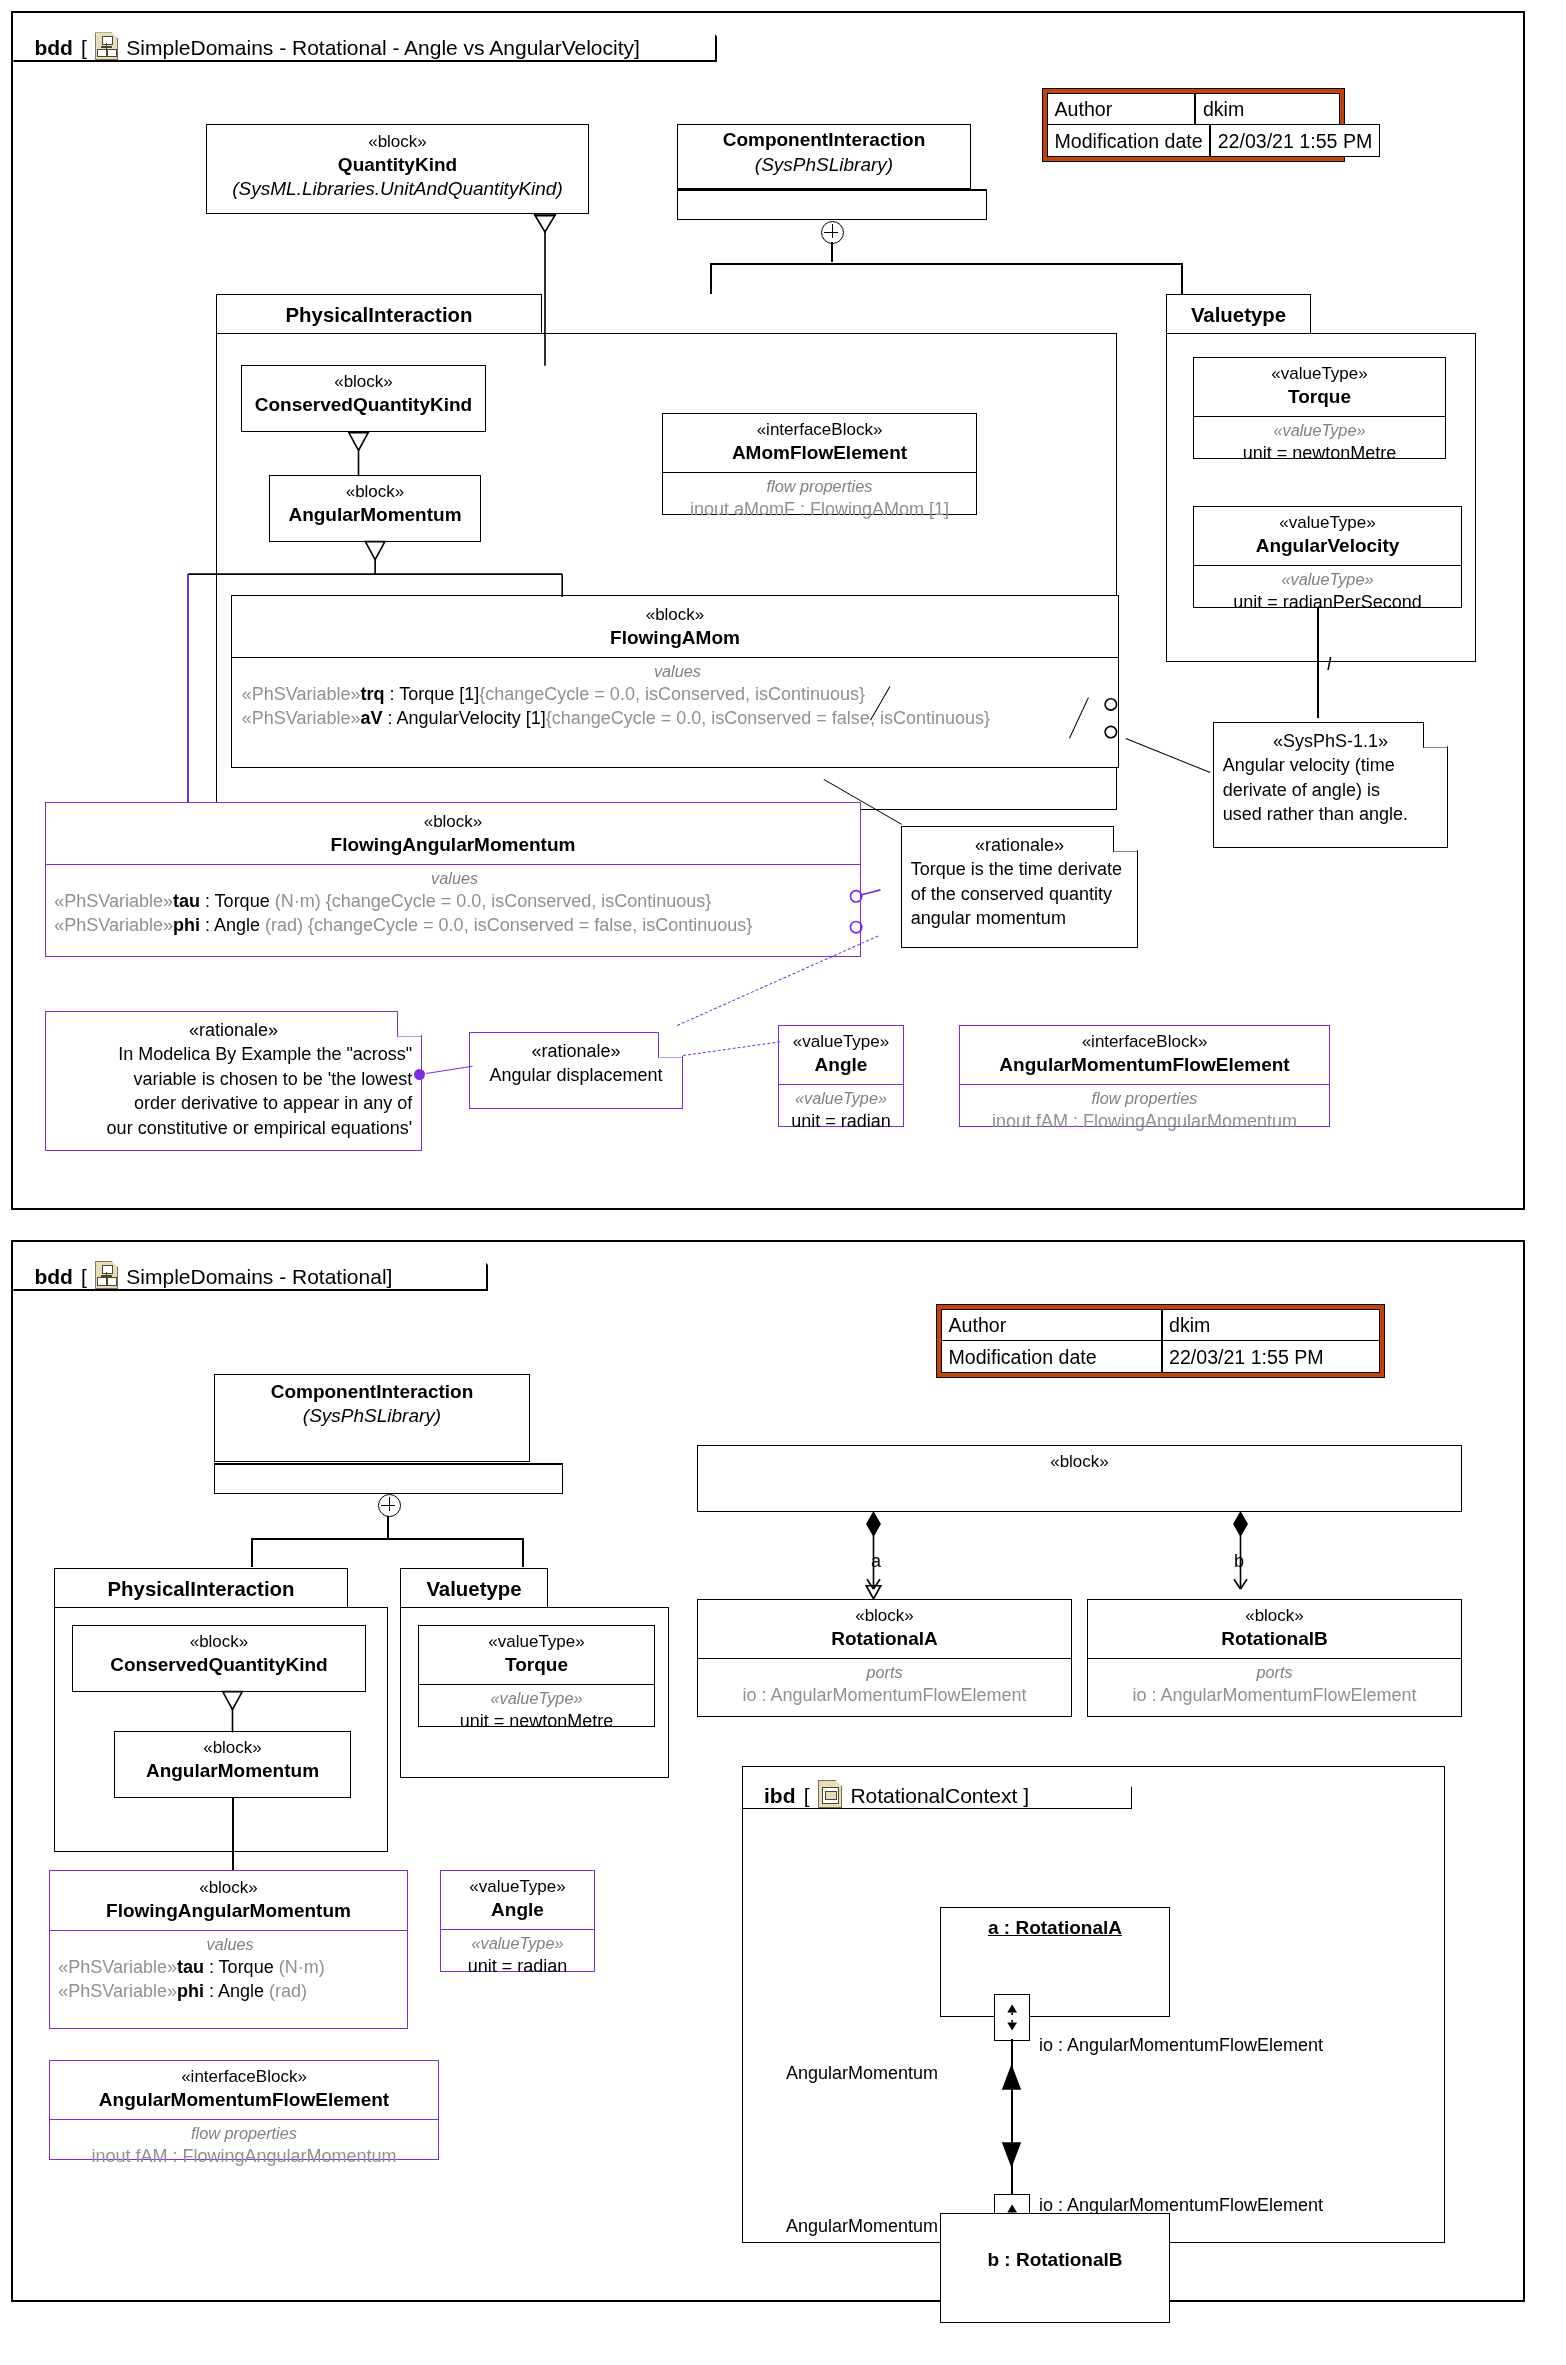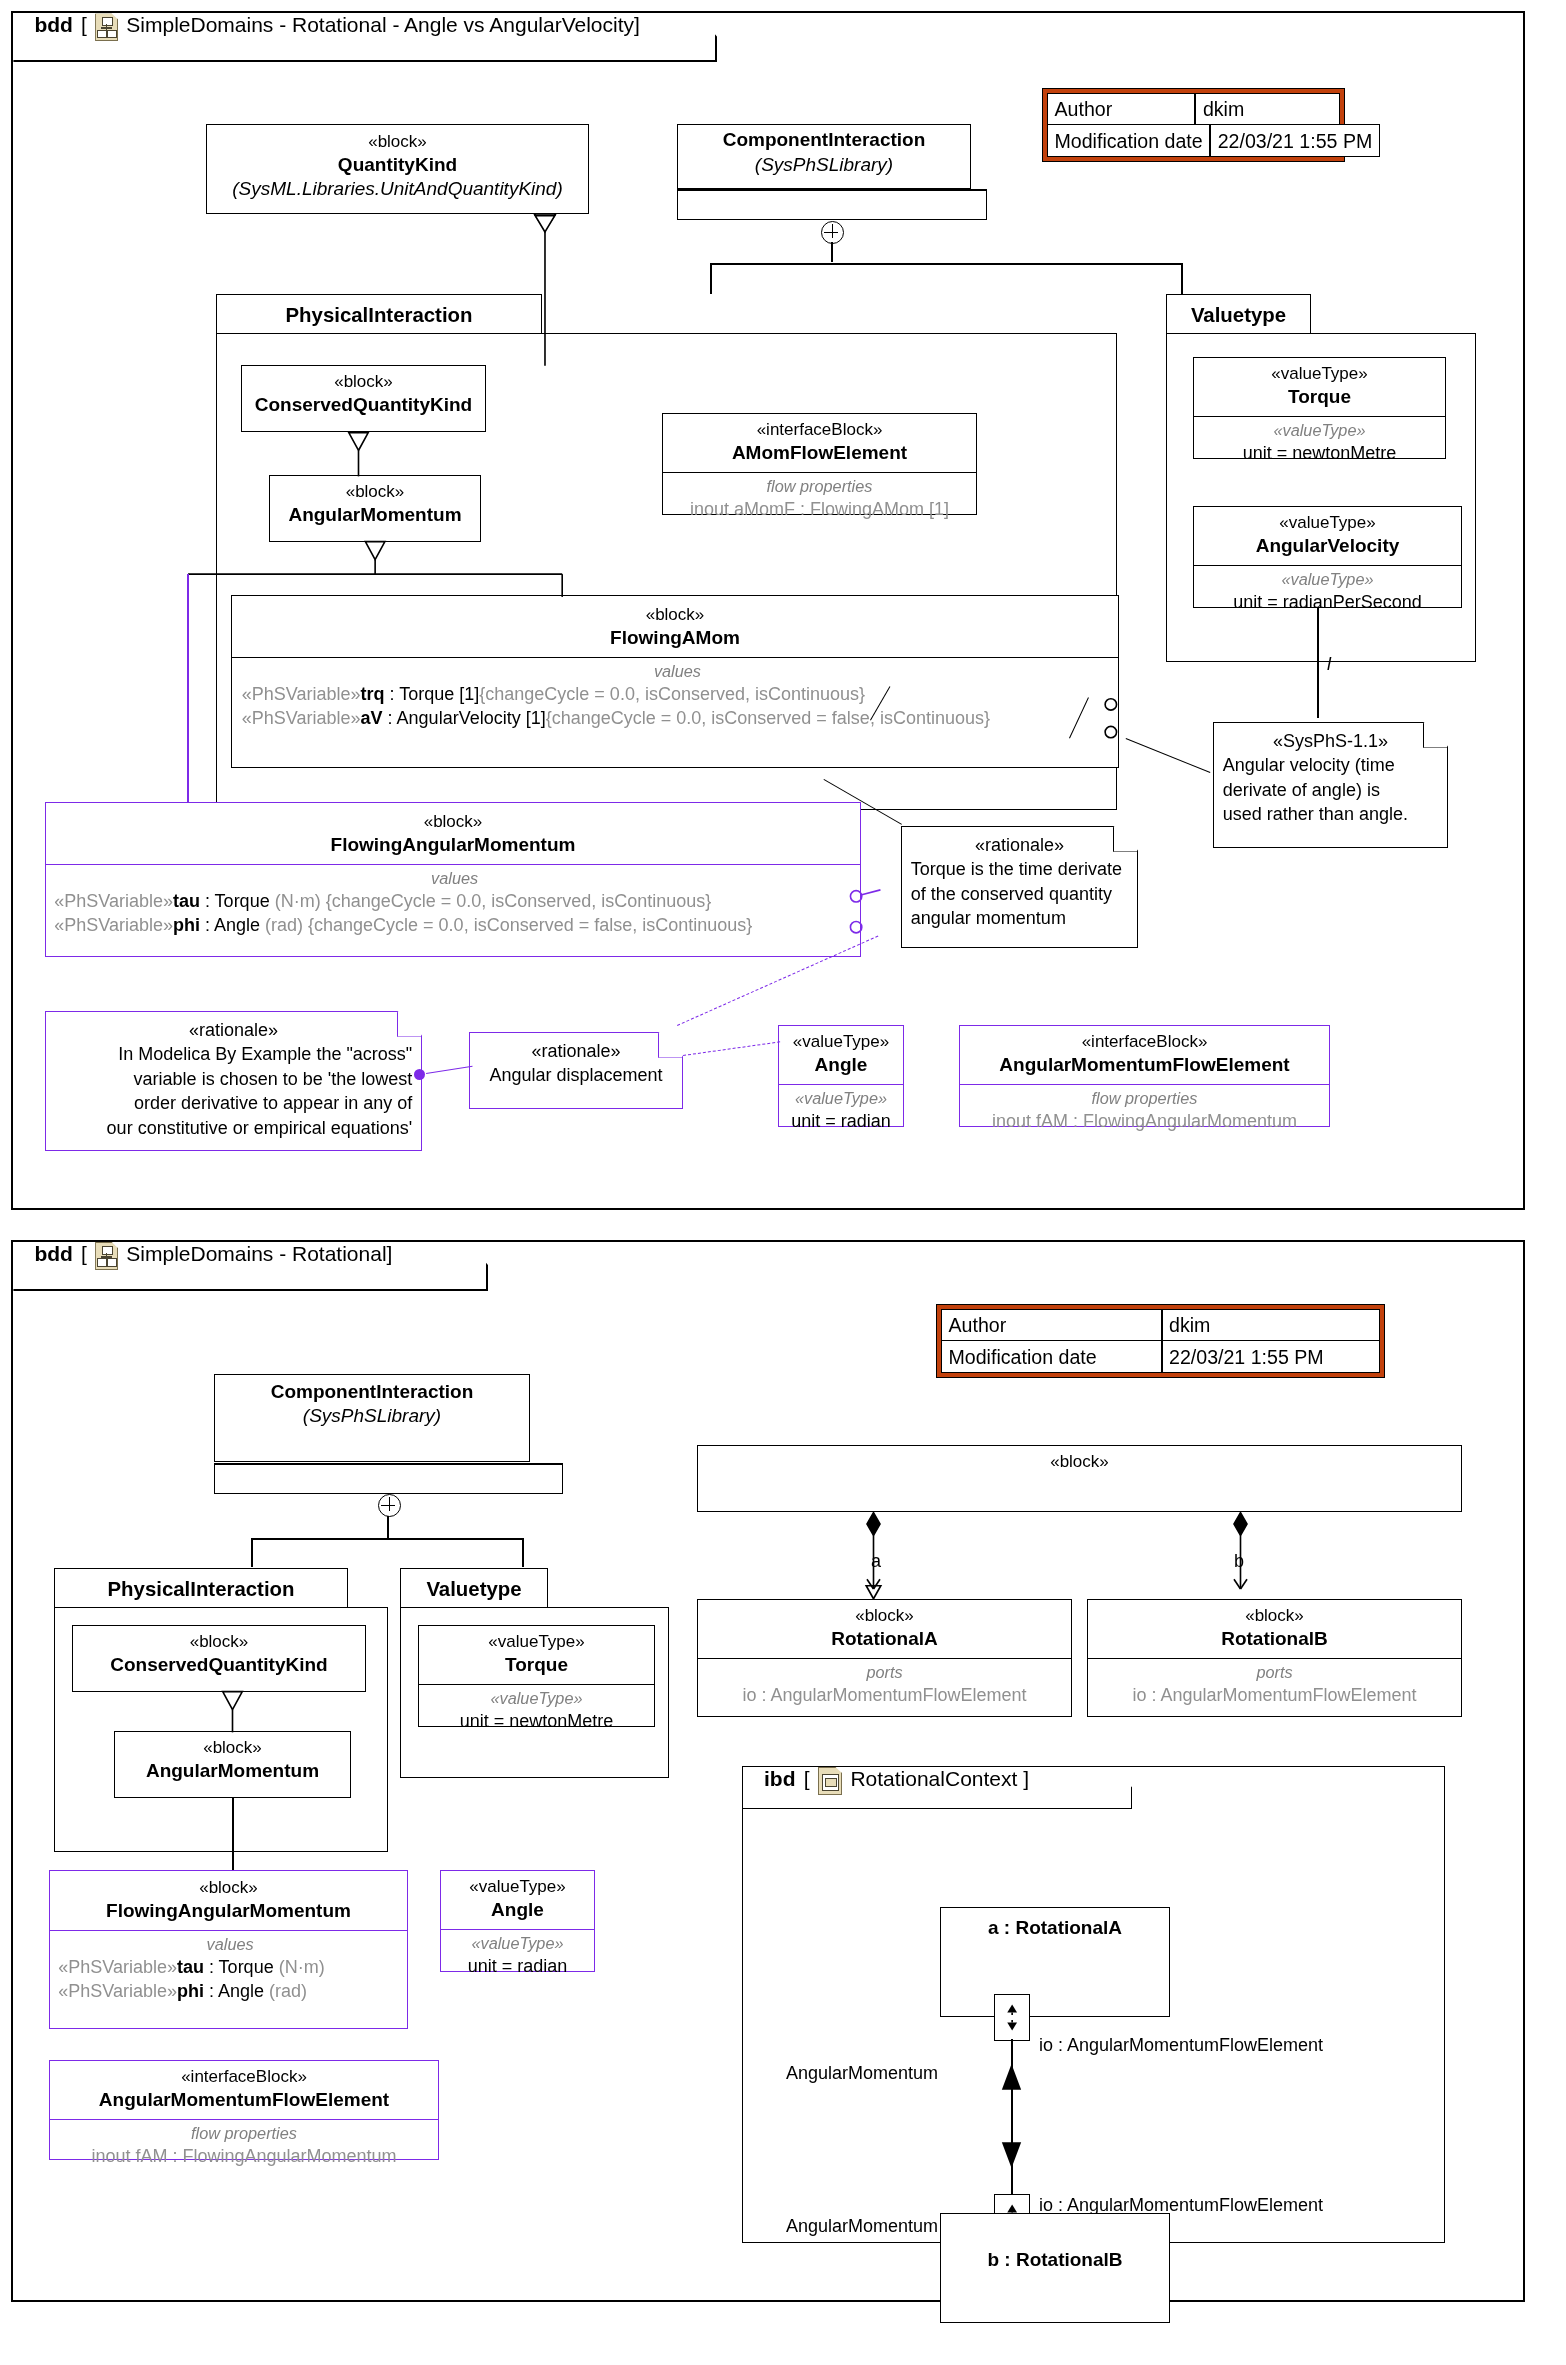--- a/index.html
+++ b/index.html
@@ -7,21 +7,21 @@
   #page{position:relative;width:1566px;height:2366px;background:#fff;overflow:hidden;}
 
   
   .abs{position:absolute;box-sizing:border-box;}
 
   
   .frame{border:2.4px solid #000;background:#fff;}
   .frame-tab{
     position:absolute;left:0;top:0;height:47px;
     border:2.4px solid #000;border-left:none;border-top:none;
-    background:#fff;display:flex;align-items:flex-start;gap:8.2px;
+    background:#fff;display:flex;align-items:flex-end;gap:8.2px;
     padding:0 28px 0 21px;
     -webkit-clip-path:polygon(0 0,calc(100% - 21px) 0,100% 48%,100% 100%,0 100%);
     clip-path:polygon(0 0,calc(100% - 21px) 0,100% 48%,100% 100%,0 100%);
     white-space:nowrap;
   }
   .frame-kind{font-weight:bold;font-size:21px;}
   .frame-title{font-size:21px;}
   .frame-brk{font-size:21px;}
 
   
@@ -546,21 +546,21 @@
     <span class="ibd-ico">
       <span class="pg"></span>
           <span class="ob"></span>
           <span class="ib"></span>
     </span>
     <span class="frame-title">RotationalContext ]</span>
   </div>
 </div>
 
 <div class="abs blk" style="left:940px;top:1907px;width:230px;height:110px;">
-  <div class="blk-hdr" style="padding-top:8.2px;">
+  <div class="blk-hdr" style="padding-top:8.2px;text-decoration:underline;">
     <div class="bname">a : RotationalA</div>
   </div>
 </div>
 
 <div class="port" style="left:994px;top:1994px;width:34px;height:45px;">
   <svg width="16.3" height="31" viewBox="0 0 20 38">
     <polygon points="10,3 4,13 16,13" fill="#000"></polygon>
     <line x1="10" y1="13" x2="10" y2="16" stroke="#000" stroke-width="2"></line>
     <line x1="10" y1="22" x2="10" y2="25" stroke="#000" stroke-width="2"></line>
     <polygon points="10,35 4,25 16,25" fill="#000"></polygon>

